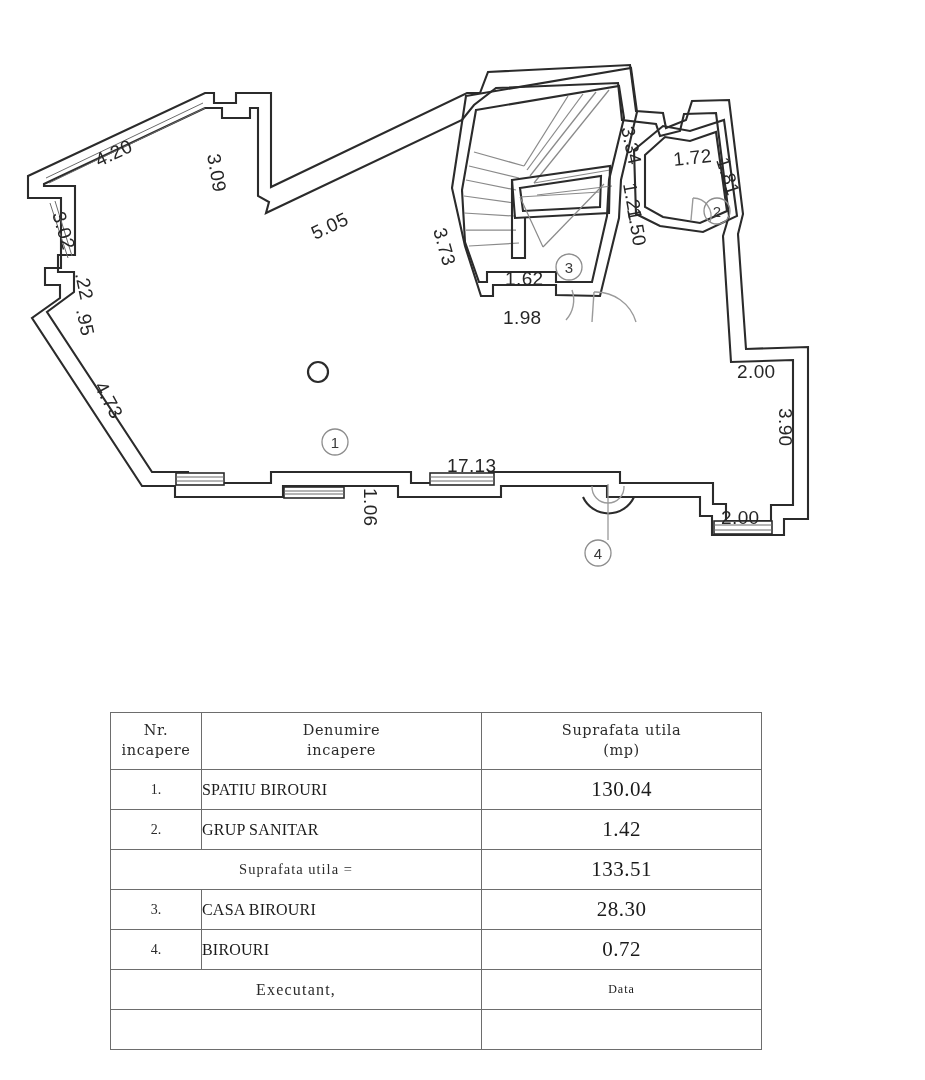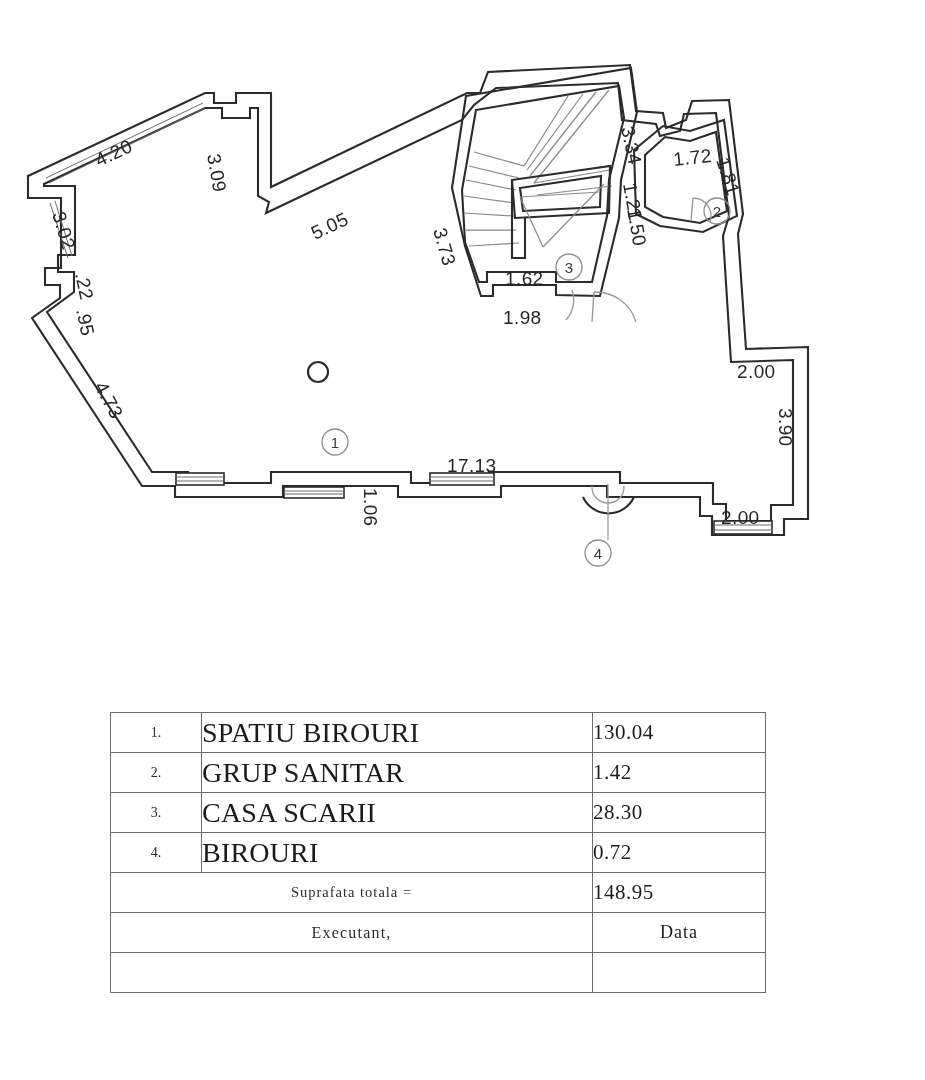--- a/index.html
+++ b/index.html
@@ -33,33 +33,33 @@
   }
   #area-table .hdr{
     height:56px;text-align:center;
     font-family:"DejaVu Serif", serif;
     font-size:14.5px;line-height:1.35;letter-spacing:.6px;
     color:#2b2b2b;
   }
   .c-nr{width:90px;text-align:center;
         font-family:"DejaVu Serif",serif;font-size:14px;color:#2b2b2b;}
   .c-name{width:390px;text-align:left;padding-left:22px;
-        font-size:28px;letter-spacing:.2px;color:#1b1b1b;}
-  .c-area{width:172px;text-align:left;padding-right:30px;
+        font-size:16px;letter-spacing:.2px;color:#1b1b1b;}
+  .c-area{width:172px;text-align:center;padding-right:30px;
         font-size:21px;letter-spacing:.5px;color:#1b1b1b;}
   .sumrow .c-sum{
     text-align:center;
     font-family:"DejaVu Serif", serif;
     font-size:14.5px;letter-spacing:1px;color:#2b2b2b;
   }
   .sumrow.tall td{height:52px;}
   .footrow td{height:34px;}
   .footrow .c-sum{font-size:16px;letter-spacing:1.2px;}
   .footrow .c-area{text-align:center;padding-right:0;
-        font-family:"DejaVu Serif",serif;font-size:18px;letter-spacing:1px;}
+        font-family:"DejaVu Serif",serif;font-size:12px;letter-spacing:1px;}
   .blankrow td{height:58px;}
 </style>
 </head>
 <body>
 
 <div id="plan-wrap">
 <svg id="plan-svg" width="925" height="620" viewBox="0 0 925 620">
   <g fill="none" stroke="#2b2b2b" stroke-width="2.1" stroke-linejoin="miter" stroke-linecap="butt">
 
     <path d="
@@ -343,48 +343,62 @@
 </svg>
 </div>
 
 <table id="area-table">
   <colgroup>
       <col class="col-nr">
       <col class="col-name">
       <col class="col-area">
     </colgroup>
   <tbody>
+    <tr>
+      <td class="hdr c-nr">
+        <div>Nr.</div>
+        <div>incapere</div>
+      </td>
+      <td class="hdr">
+        <div>Denumire</div>
+        <div>incapere</div>
+      </td>
+      <td class="hdr">
+        <div>Suprafata utila</div>
+        <div>(mp)</div>
+      </td>
+    </tr>
 
     <tr>
       <td class="c-nr">1.</td>
       <td class="c-name">SPATIU BIROURI</td>
       <td class="c-area">130.04</td>
     </tr>
     <tr>
       <td class="c-nr">2.</td>
       <td class="c-name">GRUP SANITAR</td>
       <td class="c-area">1.42</td>
     </tr>
 
+    <tr class="sumrow tall">
+      <td class="c-sum" colspan="2">Suprafata utila =</td>
+      <td class="c-area">133.51</td>
+    </tr>
 
     <tr>
       <td class="c-nr">3.</td>
-      <td class="c-name">CASA SCARII</td>
+      <td class="c-name">CASA BIROURI</td>
       <td class="c-area">28.30</td>
     </tr>
     <tr>
       <td class="c-nr">4.</td>
       <td class="c-name">BIROURI</td>
       <td class="c-area">0.72</td>
     </tr>
 
-    <tr class="sumrow tall">
-      <td class="c-sum" colspan="2">Suprafata totala =</td>
-      <td class="c-area">148.95</td>
-    </tr>
 
     <tr class="sumrow footrow">
       <td class="c-sum" colspan="2">Executant,</td>
       <td class="c-area">Data</td>
     </tr>
 
     <tr class="blankrow">
       <td colspan="2"></td>
       <td></td>
     </tr>

